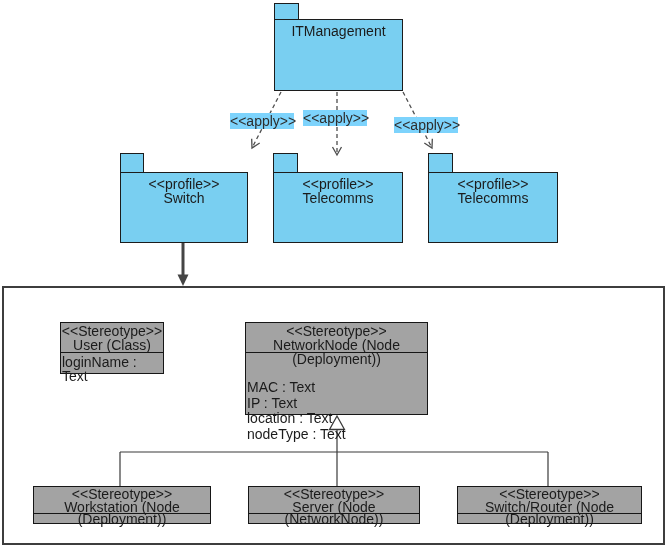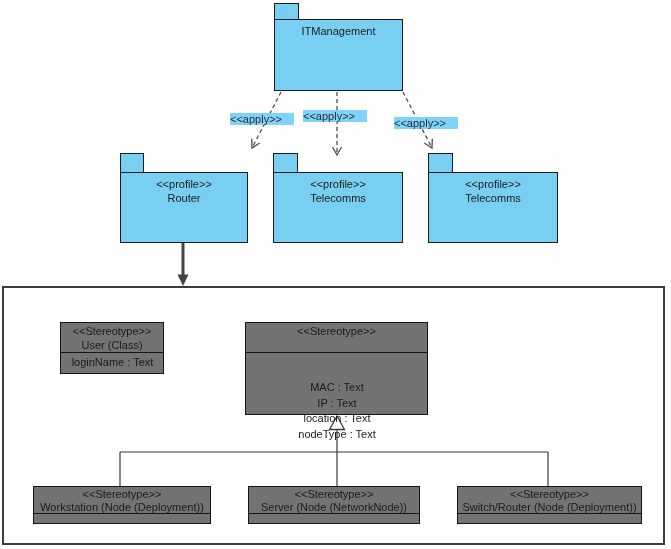--- a/index.html
+++ b/index.html
@@ -1,42 +1,42 @@
 <!DOCTYPE html>
 <html><head>
 <meta charset="utf-8">
 <style>
   html,body{margin:0;padding:0;background:#fff;}
   .canvas{
     position:relative;width:671px;height:549px;background:#ffffff;
-    font-family:"Liberation Sans",sans-serif;font-size:11px;color:#1b1b1b;
+    font-family:"Liberation Sans",sans-serif;font-size:14px;color:#1b1b1b;
     overflow:hidden;
   }
   .connectors{position:absolute;left:0;top:0;width:671px;height:549px;}
 
   
   .pkg-tab{
     position:absolute;background:#79cff1;border:1px solid #1c1c1c;box-sizing:border-box;
   }
   .pkg-body{
     position:absolute;background:#79cff1;border:1px solid #1c1c1c;box-sizing:border-box;
     text-align:center;line-height:14px;padding-top:4px;
   }
 
   
   .cls{
-    position:absolute;background:#737373;border:1px solid #161616;box-sizing:border-box;
+    position:absolute;background:#a3a3a3;border:1px solid #161616;box-sizing:border-box;
     line-height:14px;
   }
   .cls .hdr{
     border-bottom:1px solid #161616;text-align:center;box-sizing:border-box;padding-top:1px;
   }
   .cls .hdr.h2{height:30px;}
   .cls .hdr.sm{height:27px;line-height:12.5px;}
-  .cls .attrs{padding:2px 0 0 1px;text-align:center;}
+  .cls .attrs{padding:2px 0 0 1px;text-align:left;}
   .cls .attrs.tall{line-height:15.5px;padding-top:1px;margin-top:26px;}
 
   
   .frame{
     position:absolute;left:2px;top:286px;width:663px;height:259px;
     border:2px solid #3d3d3d;box-sizing:border-box;background:transparent;
   }
 
   .apply-label{
     position:absolute;width:64px;text-align:left;color:#2e2e2e;background:#7dd3fc;
@@ -78,21 +78,21 @@
   </div>
 
   <div class="apply-label" style="left:230px;top:113px;">&lt;&lt;apply&gt;&gt;</div>
   <div class="apply-label" style="left:303px;top:110px;">&lt;&lt;apply&gt;&gt;</div>
   <div class="apply-label" style="left:394px;top:117px;">&lt;&lt;apply&gt;&gt;</div>
 
   <div>
     <div class="pkg-tab" style="left:120px;top:153px;width:24px;height:20px;"></div>
     <div class="pkg-body" style="left:120px;top:172px;width:128px;height:71px;">
       <div>&lt;&lt;profile&gt;&gt;</div>
-      <div>Router</div>
+      <div>Switch</div>
     </div>
   </div>
 
   <div>
     <div class="pkg-tab" style="left:273px;top:153px;width:25px;height:20px;"></div>
     <div class="pkg-body" style="left:273px;top:172px;width:130px;height:71px;">
       <div>&lt;&lt;profile&gt;&gt;</div>
       <div>Telecomms</div>
     </div>
   </div>
@@ -111,20 +111,21 @@
       <div>User (Class)</div>
     </div>
     <div class="attrs">
       <div>loginName : Text</div>
     </div>
   </div>
 
   <div class="cls" style="left:245px;top:322px;width:183px;height:93px;">
     <div class="hdr h2">
       <div>&lt;&lt;Stereotype&gt;&gt;</div>
+      <div>NetworkNode (Node (Deployment))</div>
     </div>
     <div class="attrs tall">
       <div>MAC : Text</div>
       <div>IP : Text</div>
       <div>location : Text</div>
       <div>nodeType : Text</div>
     </div>
   </div>
 
   <div class="cls" style="left:33px;top:486px;width:178px;height:38px;">

